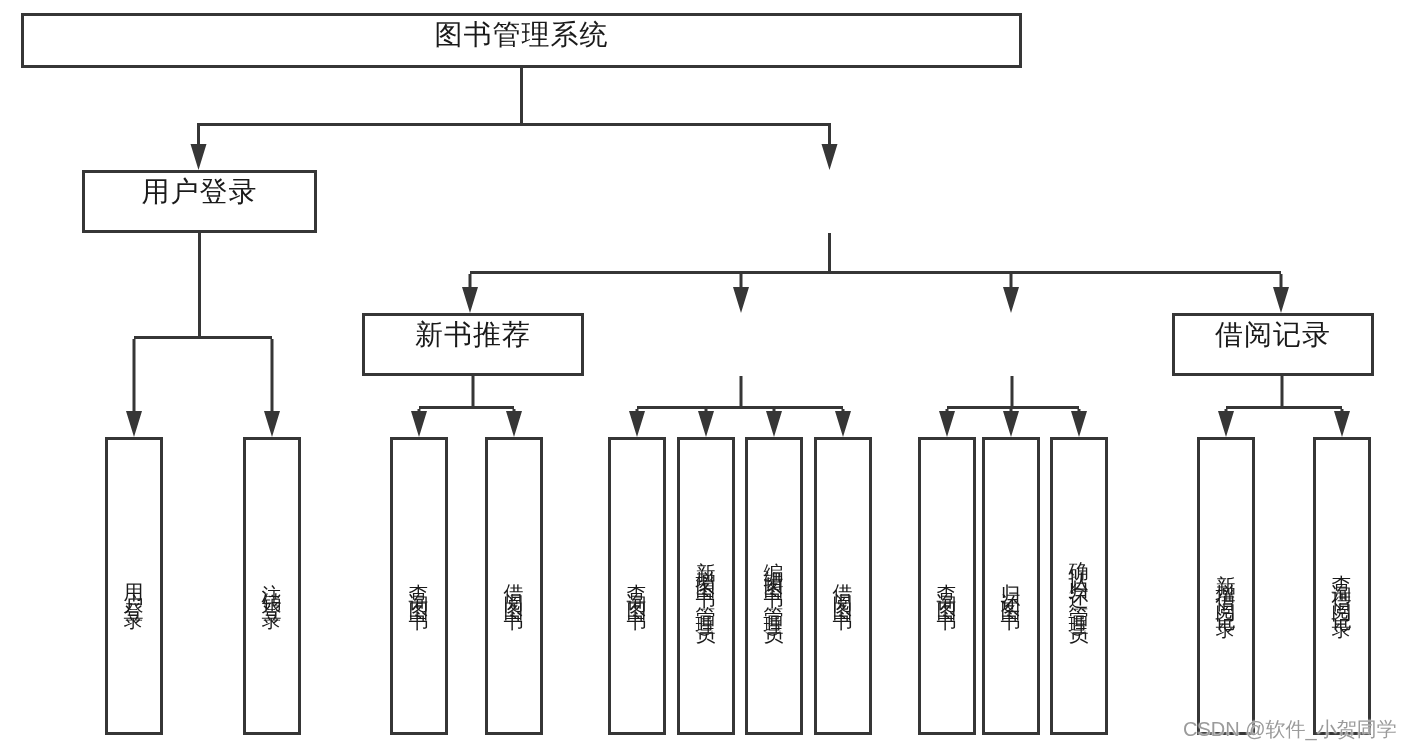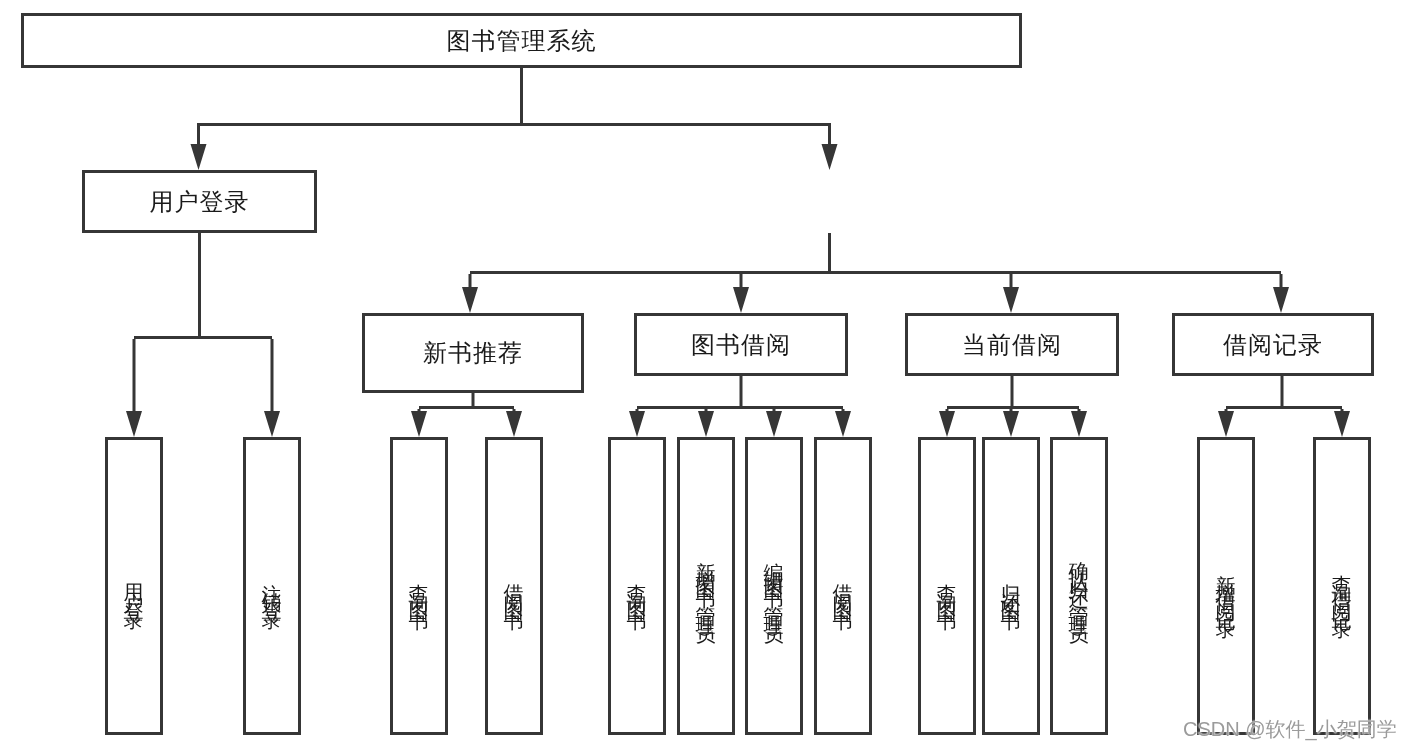--- a/index.html
+++ b/index.html
@@ -7,22 +7,22 @@
     position:relative;width:1405px;height:747px;background:var(--bg,#fff);
     font-family:"Liberation Sans","DejaVu Sans",sans-serif;
     color:var(--text,#1a1a1a);overflow:hidden;
   }
   .stage svg{position:absolute;left:0;top:0;z-index:0;}
   .lines{stroke:var(--line,#363636);stroke-width:3;fill:none;}
   .heads{fill:var(--line,#363636);stroke:none;}
   .hbox{
     position:absolute;z-index:1;background:#fff;
     border:3px solid var(--line,#363636);box-sizing:border-box;
-    display:flex;align-items:center;justify-content:center;
-    font-size:24px;letter-spacing:1px;white-space:nowrap;
+    display:flex;justify-content:center;
+    font-size:28px;letter-spacing:1px;white-space:nowrap;
   }
   .vbox{
     position:absolute;z-index:1;background:#fff;
     border:3px solid var(--line,#363636);box-sizing:border-box;
     top:437px;width:58px;height:298px;
     display:flex;align-items:center;justify-content:center;
   }
   .vtext{
     writing-mode:vertical-lr;text-orientation:mixed;
     font-size:20px;letter-spacing:9px;line-height:1;white-space:nowrap;
@@ -61,28 +61,22 @@
   </svg>
 
   <div class="hbox" style="left:21px;top:13px;width:1001px;height:55px">
     <span>图书管理系统</span>
   </div>
 
   <div class="hbox" style="left:82px;top:170px;width:235px;height:63px">
     <span>用户登录</span>
   </div>
 
-  <div class="hbox" style="left:362px;top:313px;width:222px;height:80px">
+  <div class="hbox" style="left:362px;top:313px;width:222px;height:63px">
     <span>新书推荐</span>
-  </div>
-  <div class="hbox" style="left:634px;top:313px;width:214px;height:63px">
-    <span>图书借阅</span>
-  </div>
-  <div class="hbox" style="left:905px;top:313px;width:214px;height:63px">
-    <span>当前借阅</span>
   </div>
   <div class="hbox" style="left:1172px;top:313px;width:202px;height:63px">
     <span>借阅记录</span>
   </div>
 
   <div class="vbox" style="left:105px">
     <span class="vtext">用户登录</span>
   </div>
   <div class="vbox" style="left:243px">
     <span class="vtext">注销登录</span>

